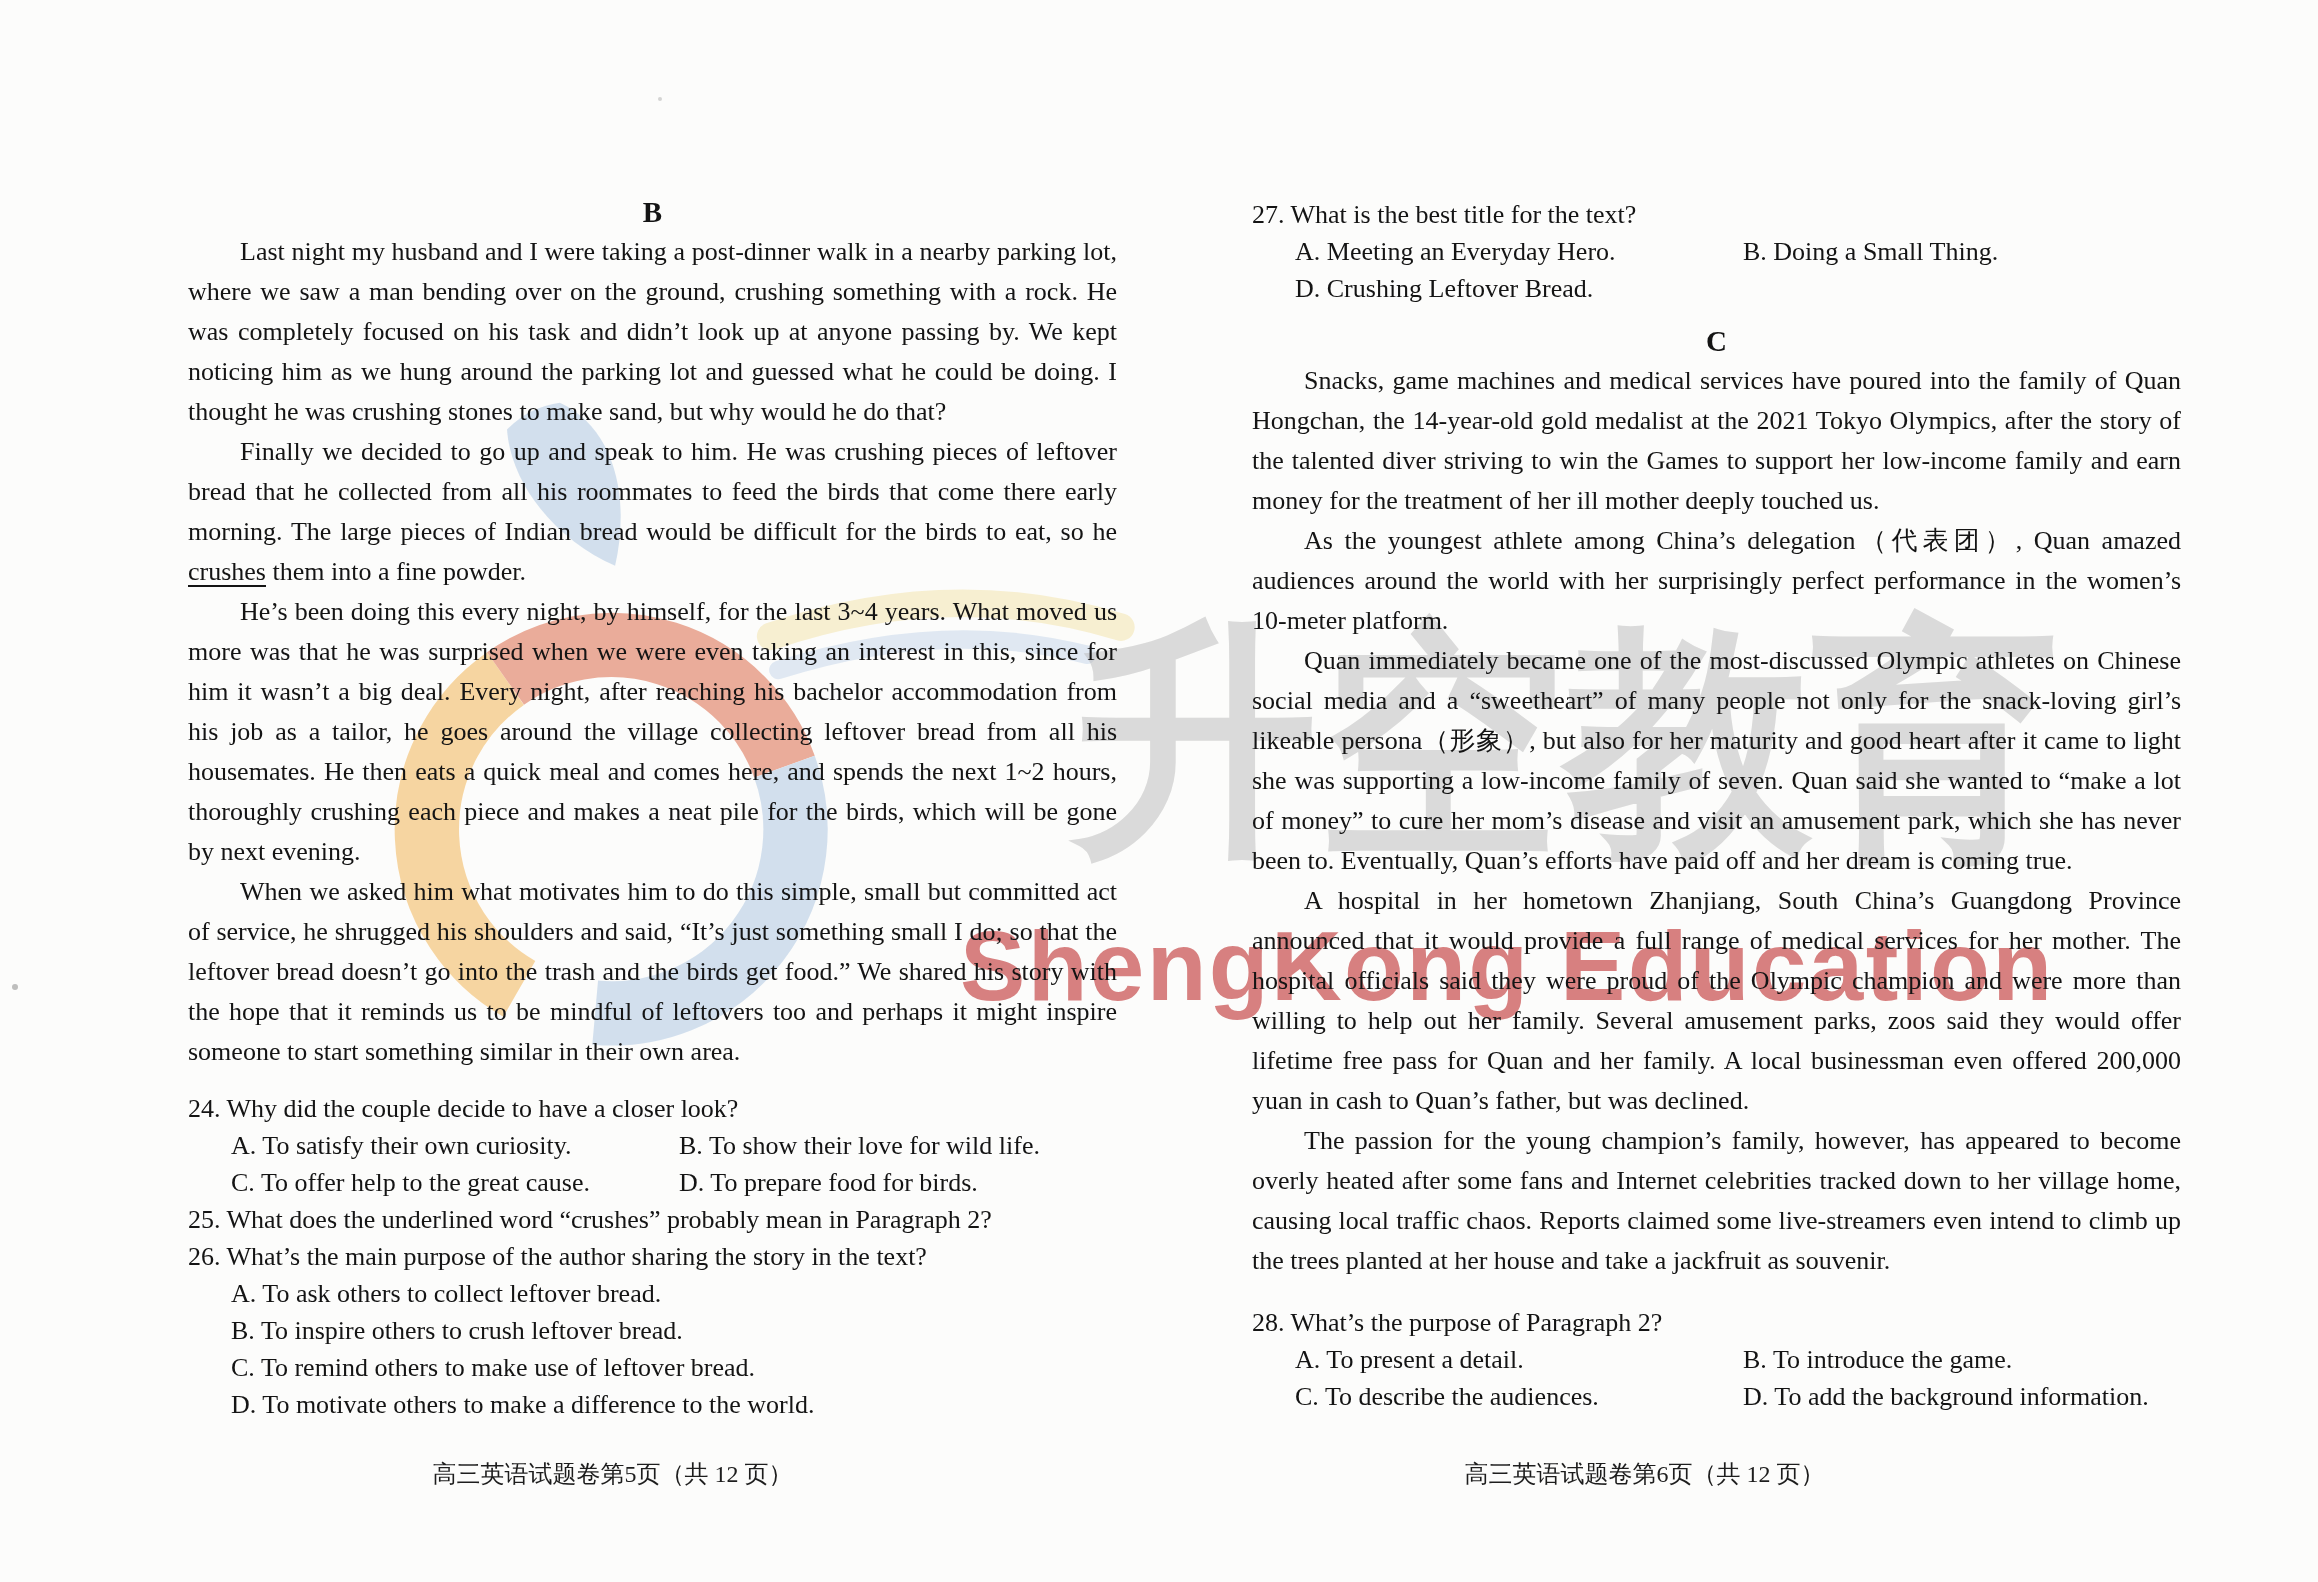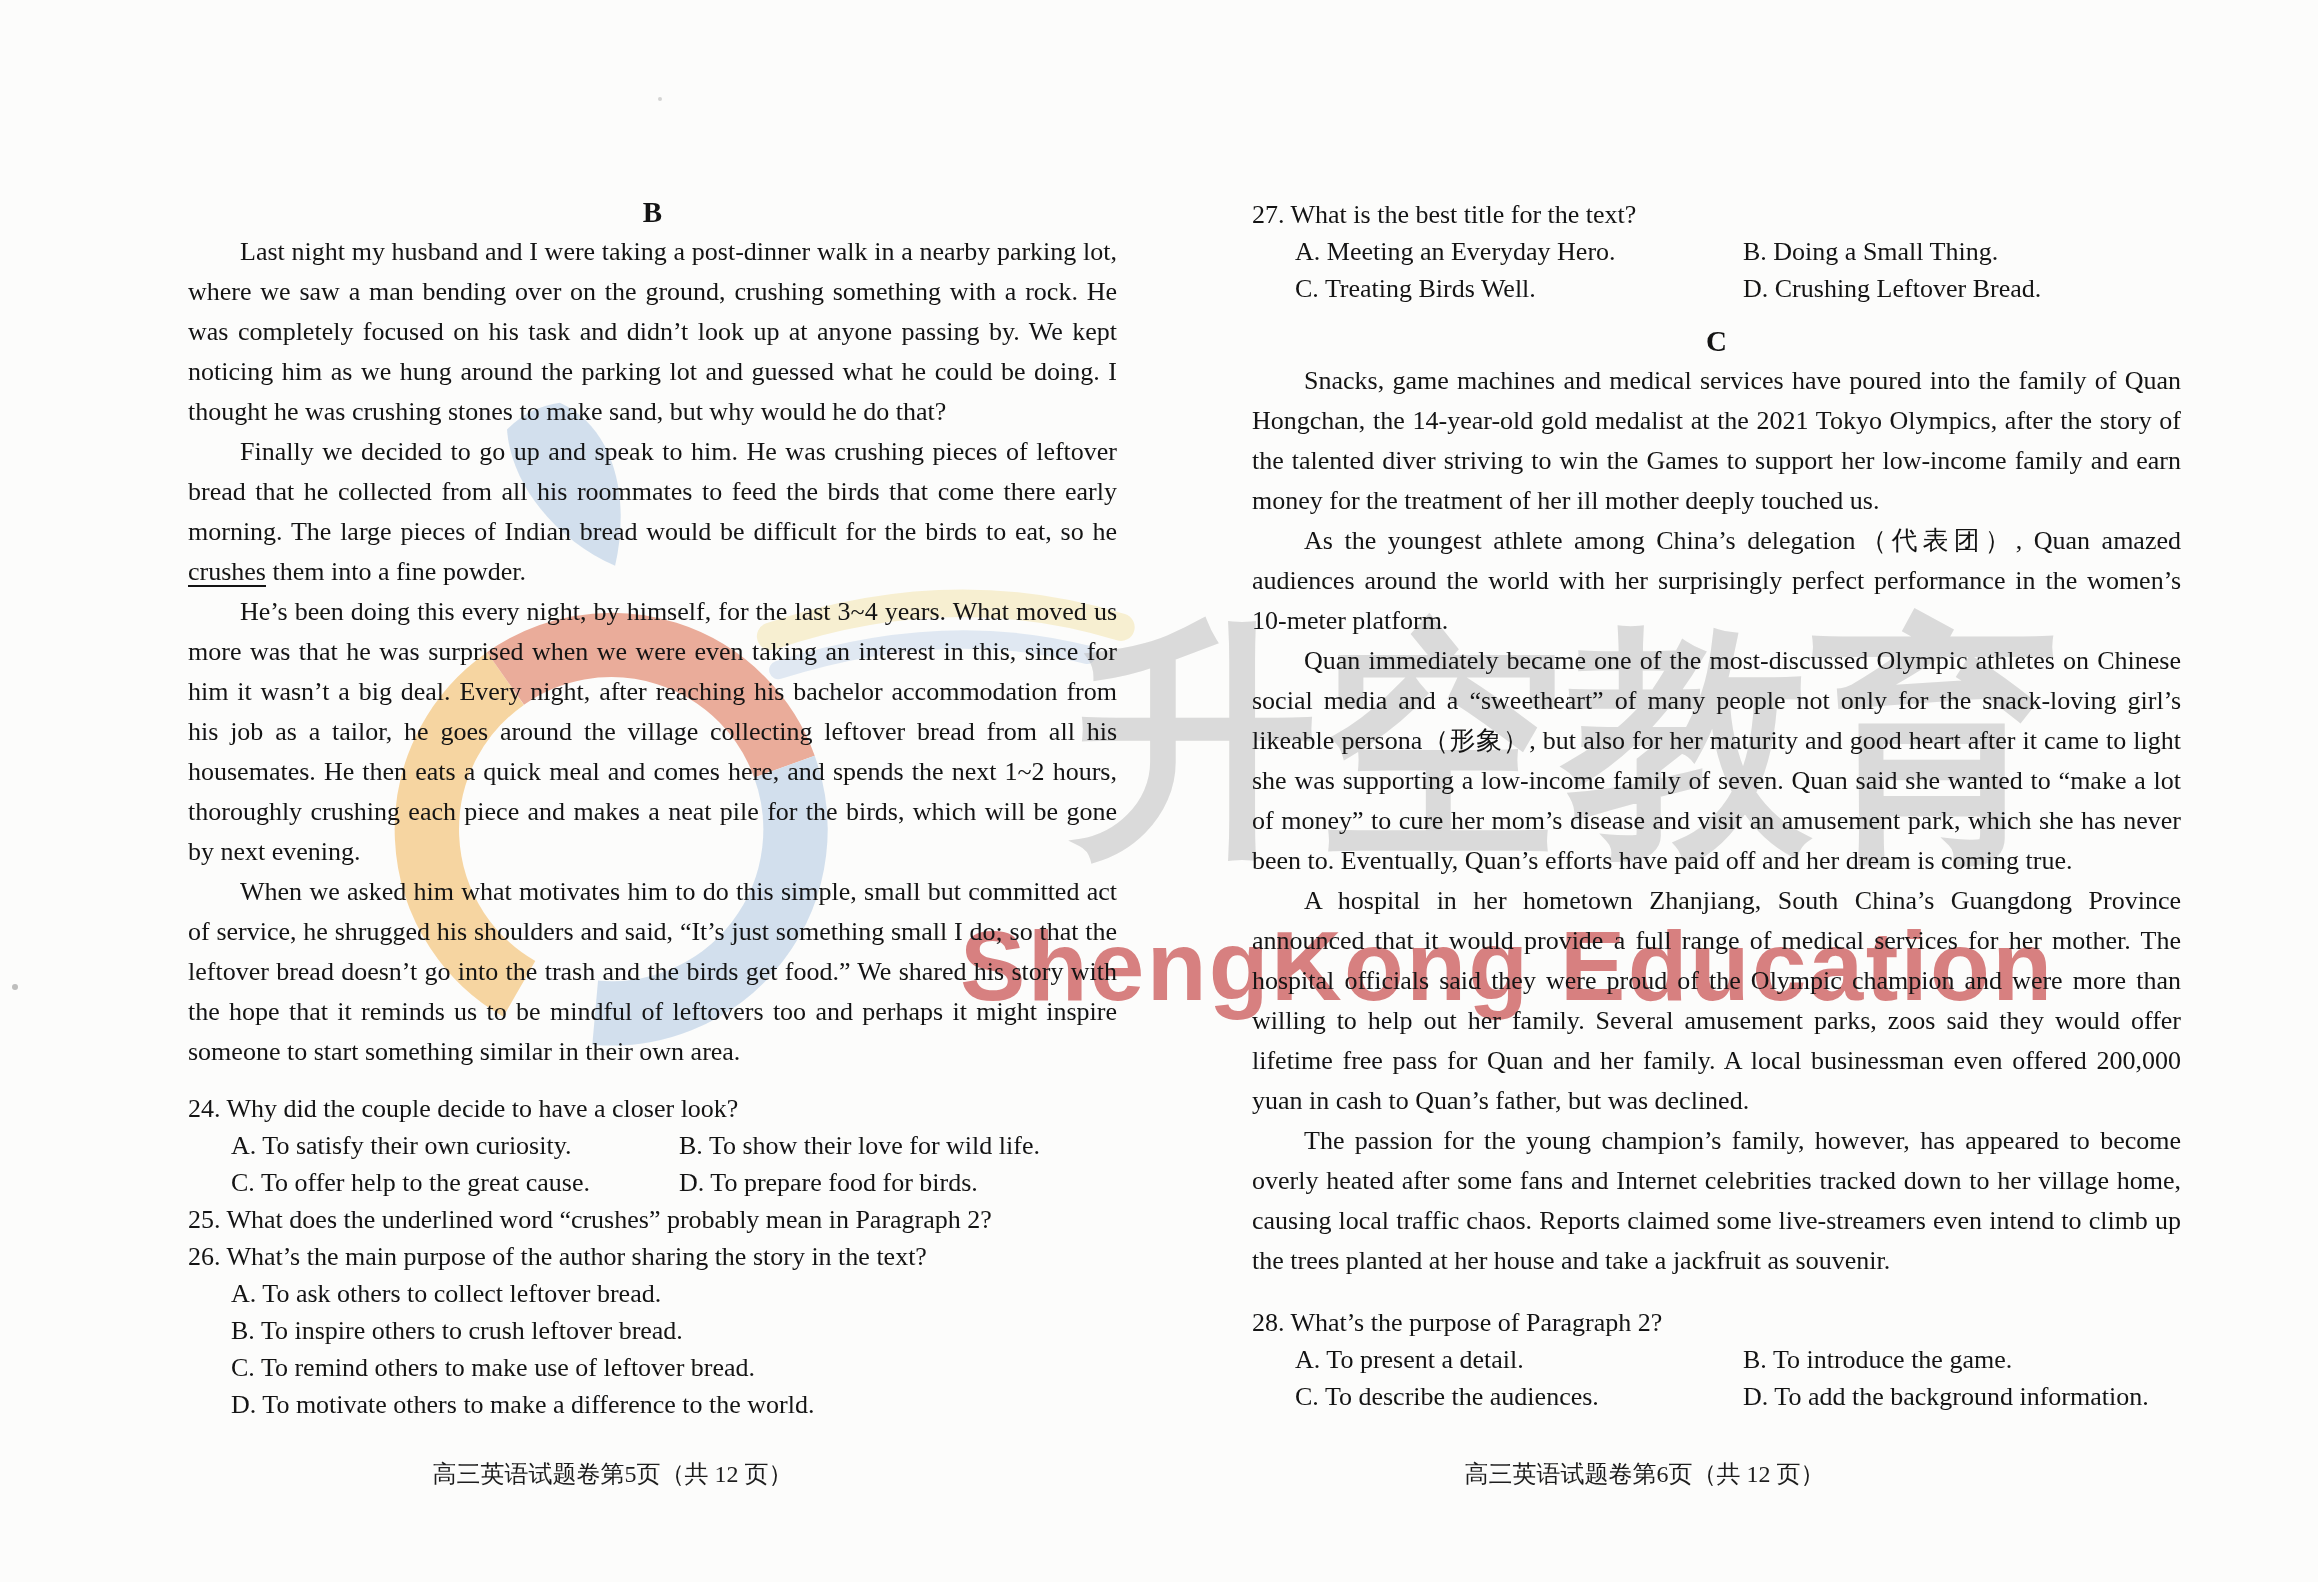--- a/index.html
+++ b/index.html
@@ -106,21 +106,20 @@
     <div class="footer l"><span>高三英语试题卷第5页（共 12 页）</span></div>
   </div>
 
   <div class="page right">
 
     <div class="qblock">
       <div class="qline"><span>27.</span> <span>What is the best title for the text?</span></div>
       <div class="opts2">
         <div><span>A.</span> <span>Meeting an Everyday Hero.</span></div>
         <div><span>B.</span> <span>Doing a Small Thing.</span></div>
-        <div><span>C.</span> <span>Treating Birds Well.</span></div>
         <div><span>D.</span> <span>Crushing Leftover Bread.</span></div>
       </div>
     </div>
 
     <div class="cgap"></div>
     <div class="sec-head">C</div>
 
     <p class="para">Snacks, game machines and medical services have poured into the family of Quan Hongchan, the 14-year-old gold medalist at the 2021 Tokyo Olympics, after the story of the talented diver striving to win the Games to support her low-income family and earn money for the treatment of her ill mother deeply touched us.</p>
     <p class="para">As the youngest athlete among China’s delegation（代表团）, Quan amazed audiences around the world with her surprisingly perfect performance in the women’s 10-meter platform.</p>
     <p class="para">Quan immediately became one of the most-discussed Olympic athletes on Chinese social media and a “sweetheart” of many people not only for the snack-loving girl’s likeable persona（形象）, but also for her maturity and good heart after it came to light she was supporting a low-income family of seven. Quan said she wanted to “make a lot of money” to cure her mom’s disease and visit an amusement park, which she has never been to. Eventually, Quan’s efforts have paid off and her dream is coming true.</p>

